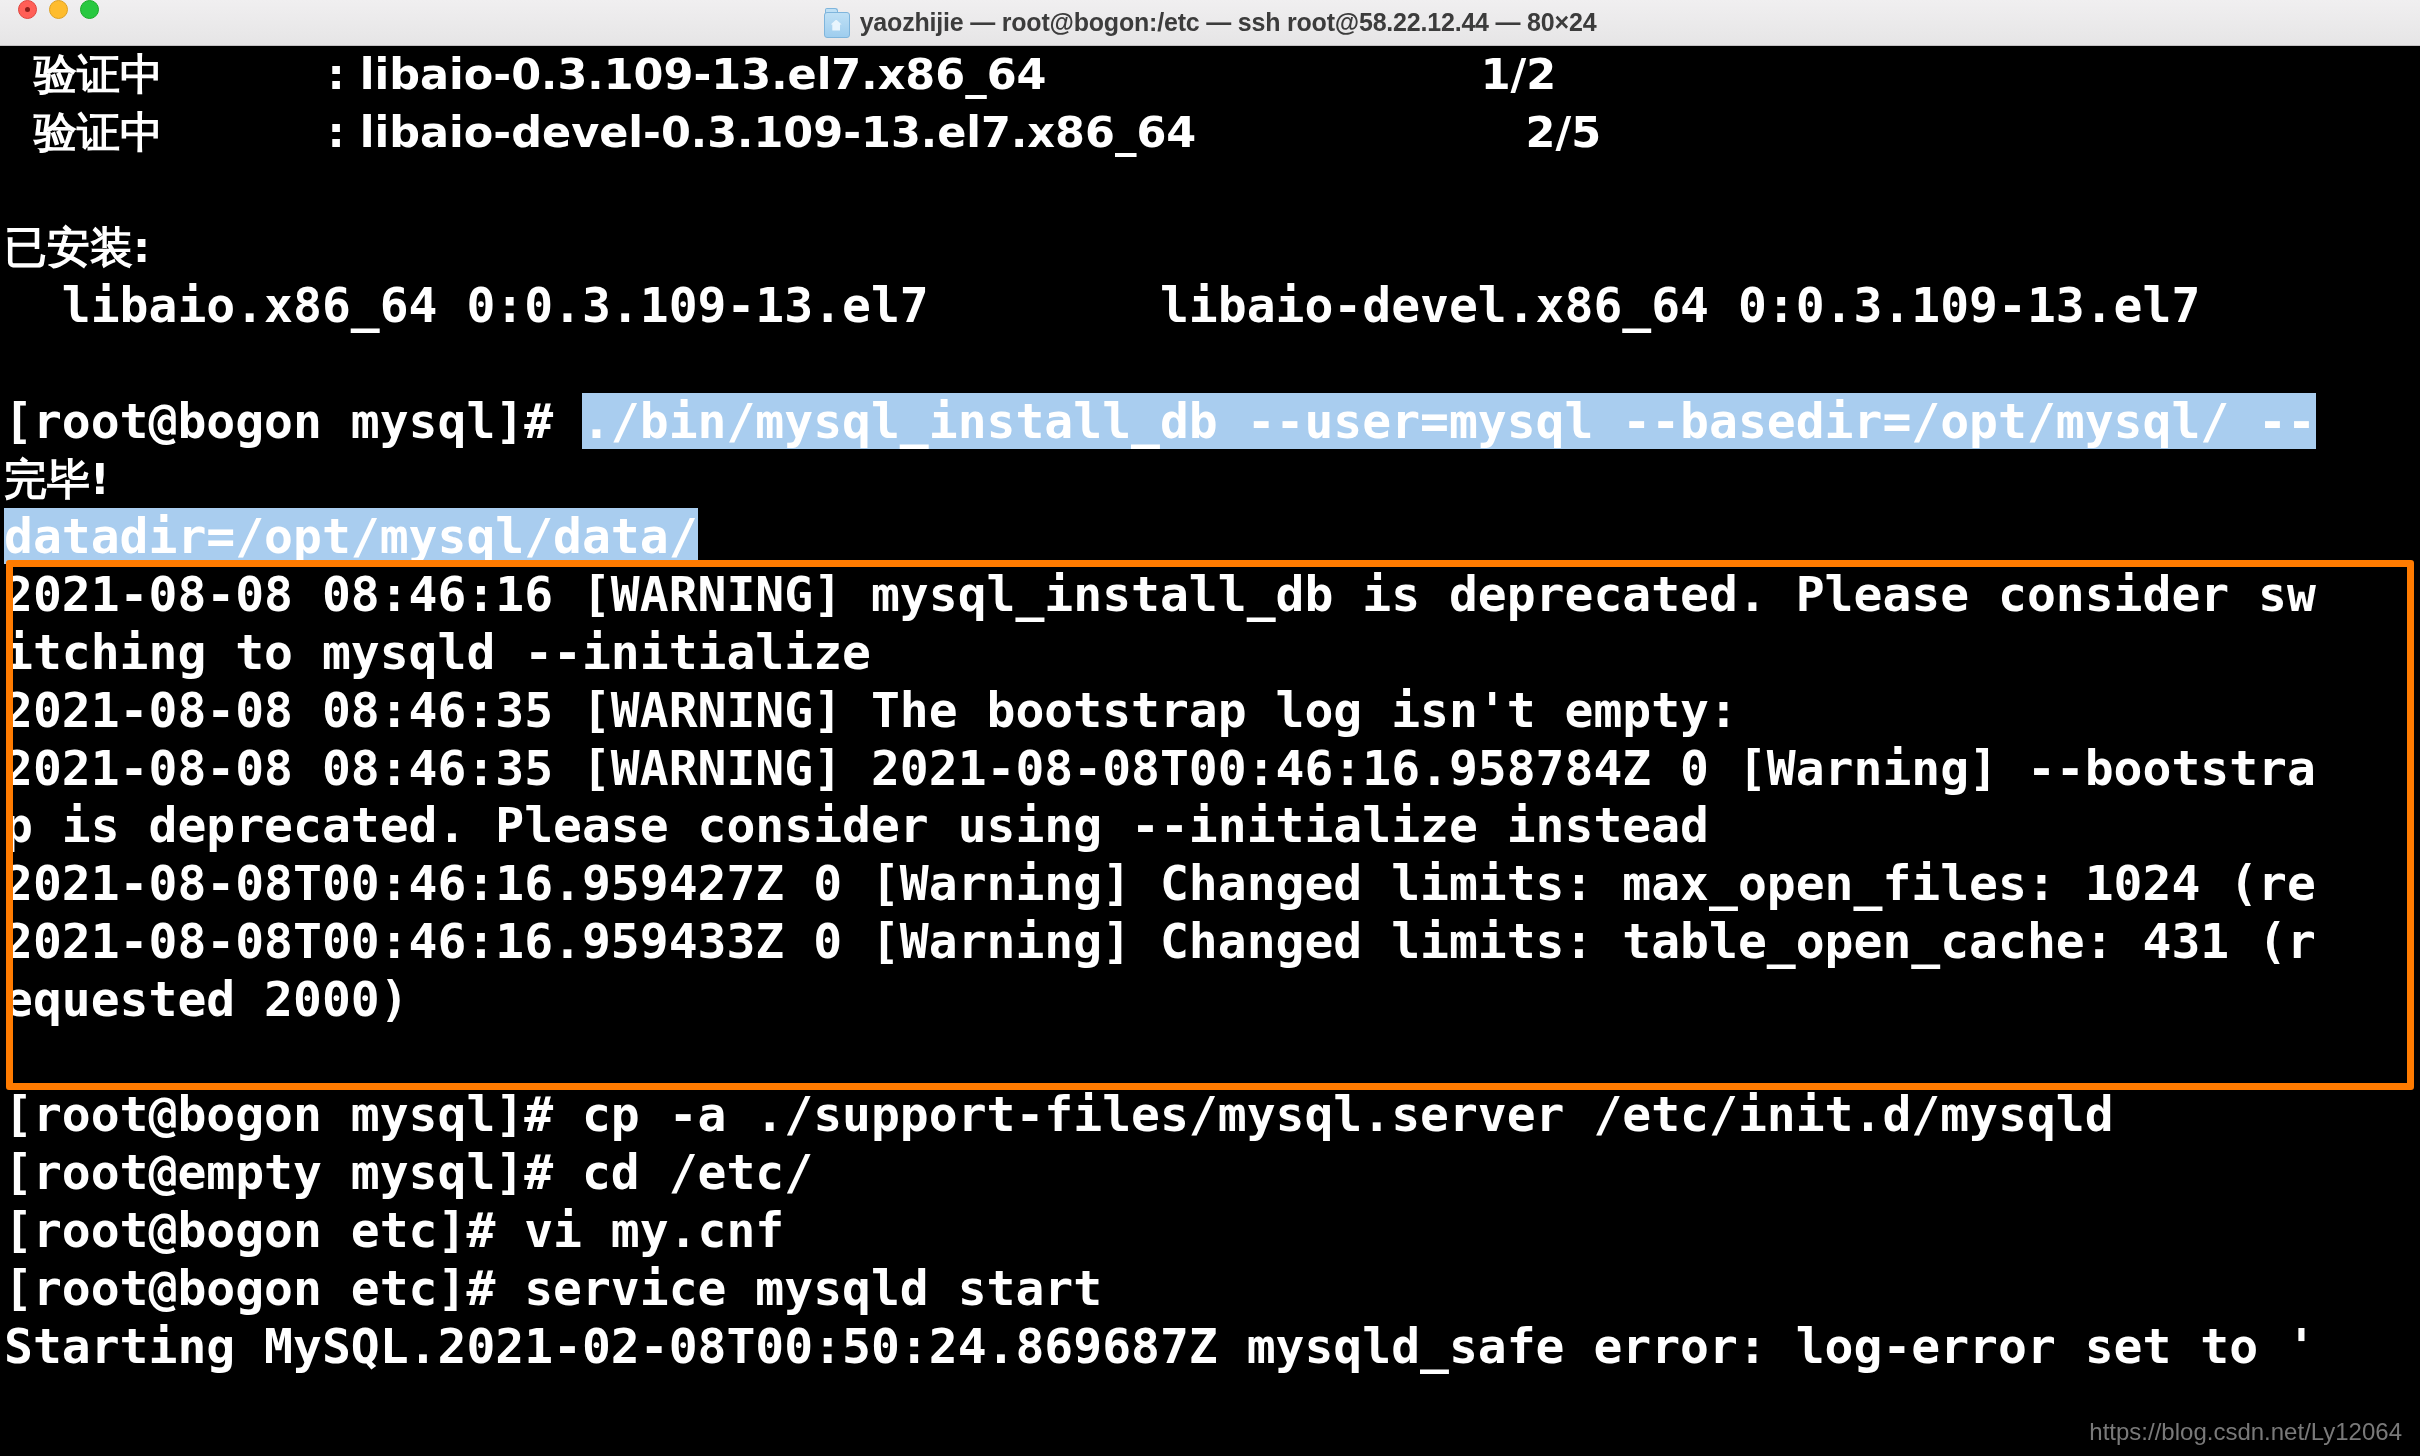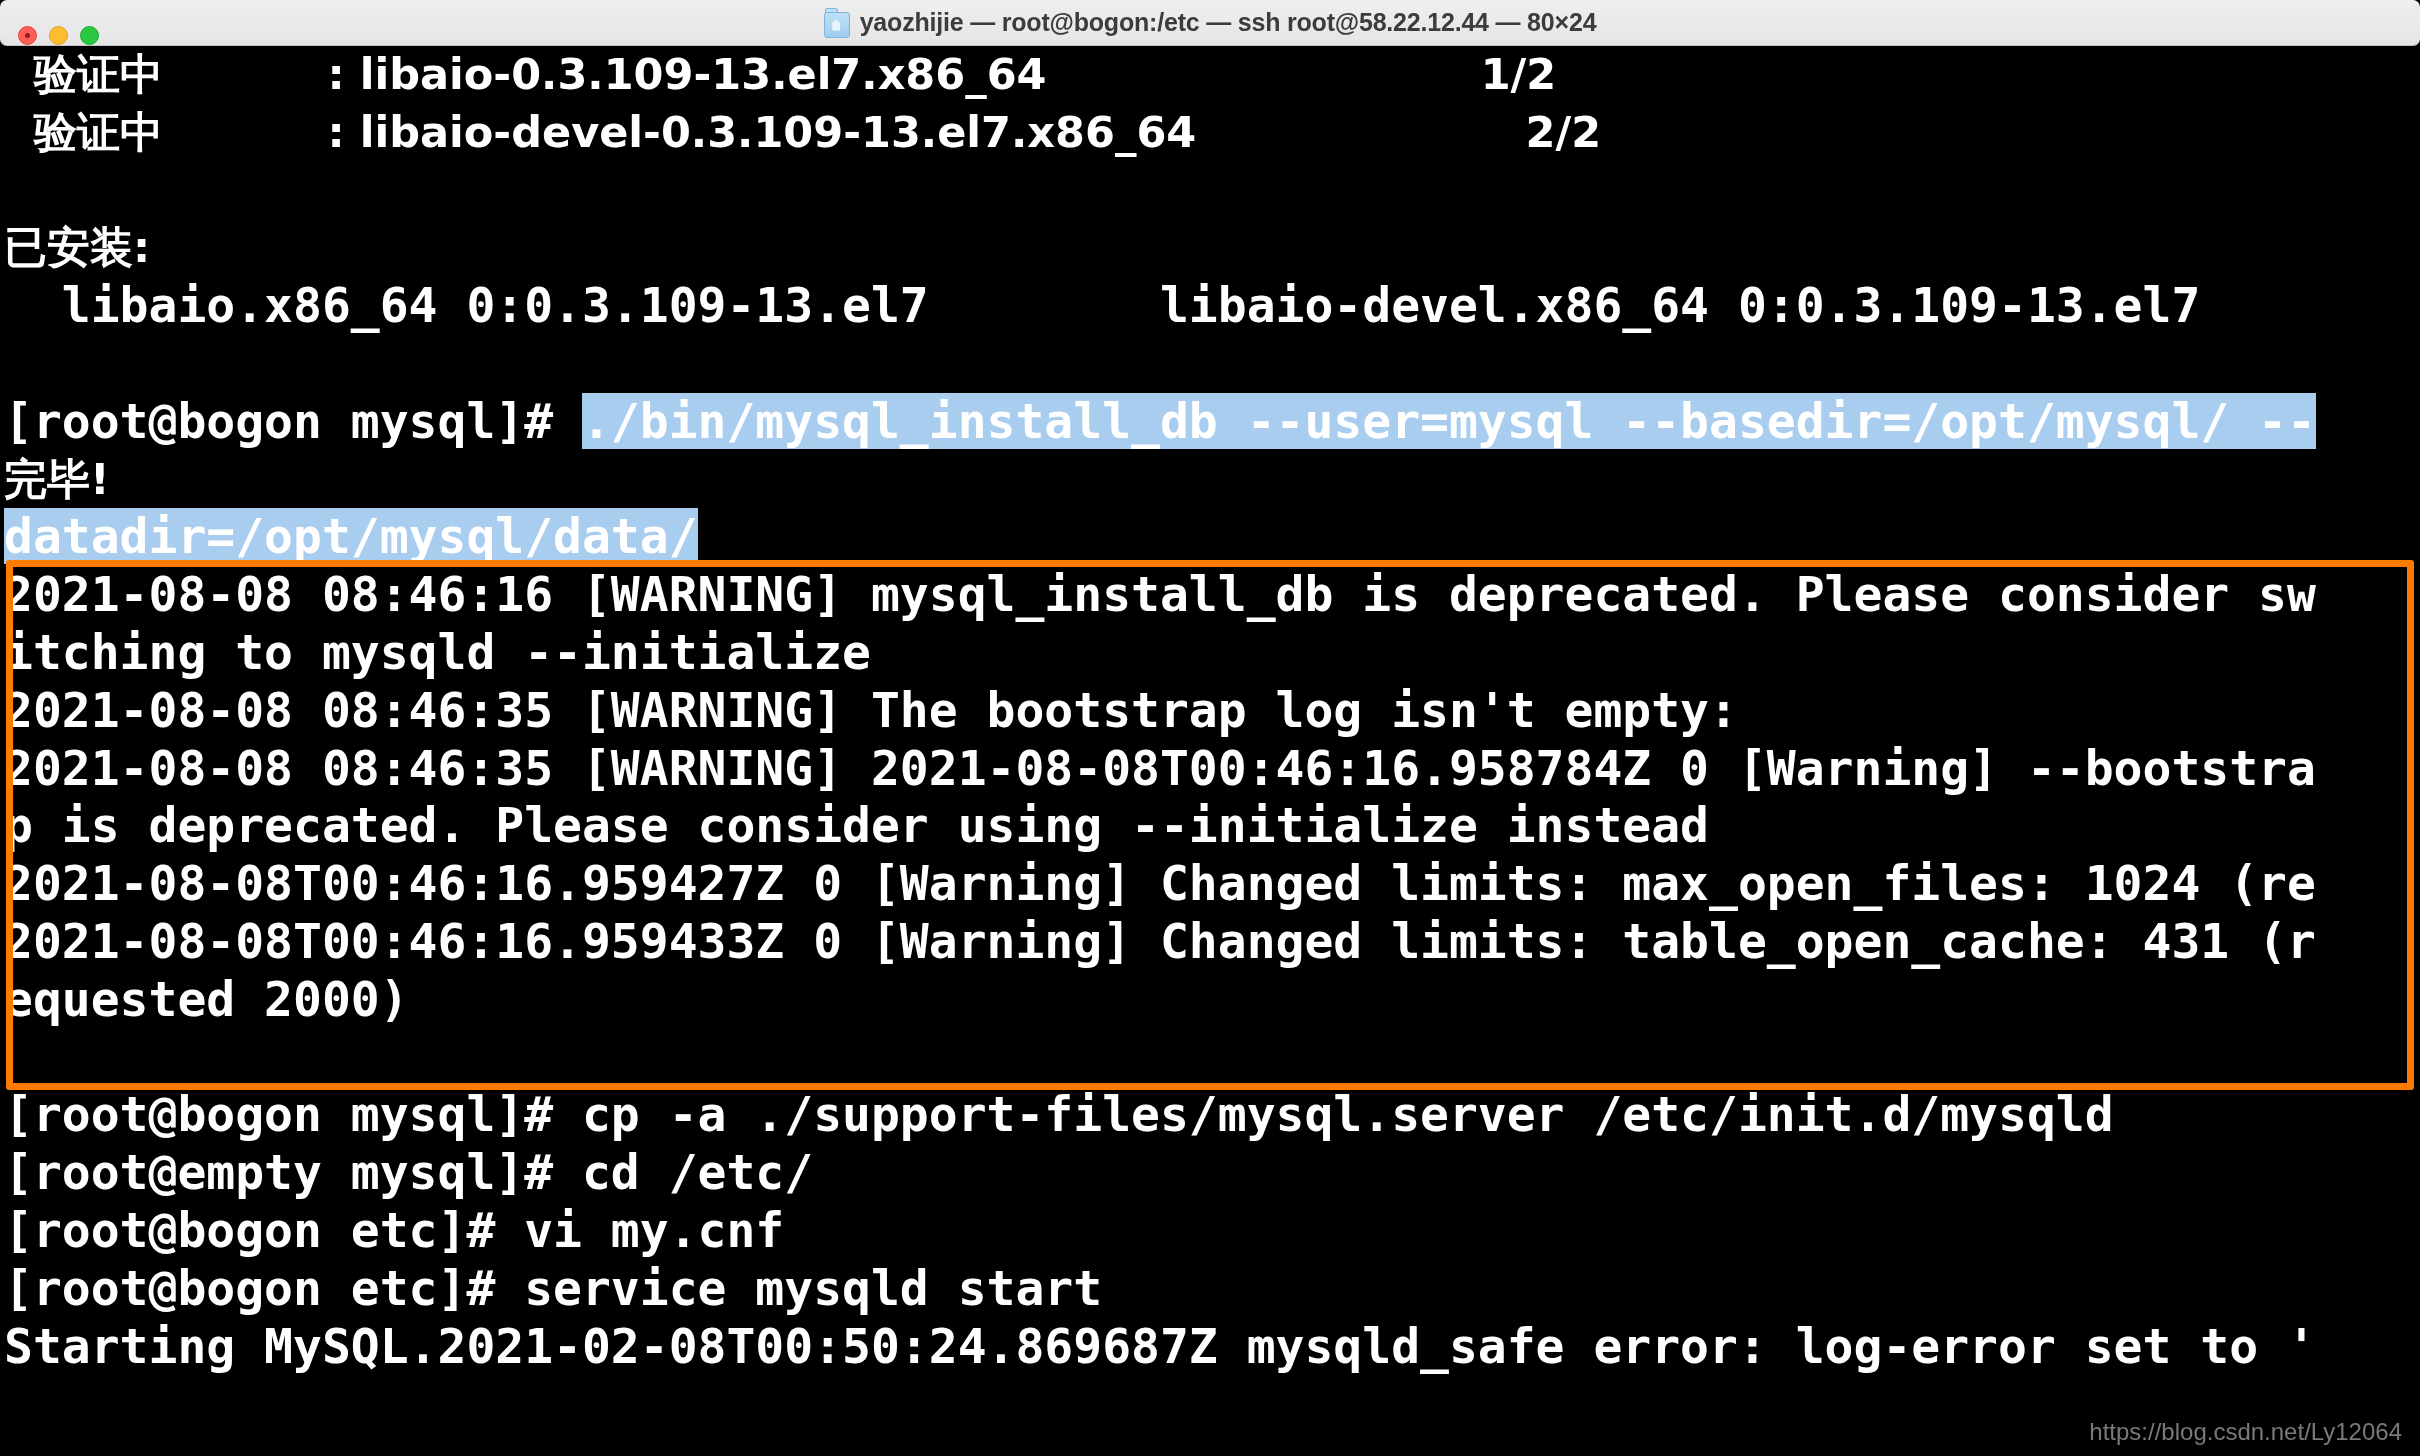--- a/index.html
+++ b/index.html
@@ -21,23 +21,22 @@
     height: 1456px;
     background: #000;
     overflow: hidden;
   }
   .titlebar {
     position: relative;
     height: 46px;
     background: linear-gradient(to bottom, #f0eff0 0%, #e6e5e6 100%);
     border-bottom: 1px solid #c4c2c4;
     display: flex;
-    align-items: flex-end;
-    box-sizing: border-box;
-    border-radius: 7px;
+    align-items: flex-start;
+    box-sizing: border-box;
   }
   .traffic {
     display: flex;
     align-items: center;
     gap: 12px;
     margin-left: 18px;
   }
   .dot {
     width: 010px;
     height: 19px;
@@ -179,21 +178,21 @@
         <div class="folder-body"></div>
         <div class="folder-glyph"></div>
       </div>
       <div class="title-text">yaozhijie — root@bogon:/etc — ssh root@58.22.12.44 — 80×24</div>
     </div>
   </div>
 
   <div class="terminal">
     <div class="screen" id="screen">
         <div class="line cjk">  验证中           : libaio-0.3.109-13.el7.x86_64                             1/2</div>
-        <div class="line cjk">  验证中           : libaio-devel-0.3.109-13.el7.x86_64                      2/2</div>
+        <div class="line cjk">  验证中           : libaio-devel-0.3.109-13.el7.x86_64                      2/5</div>
         <div class="line"></div>
         <div class="line cjk">已安装:</div>
         <div class="line">  libaio.x86_64 0:0.3.109-13.el7        libaio-devel.x86_64 0:0.3.109-13.el7</div>
         <div class="line"></div>
         <div class="line"><span>[root@bogon mysql]# </span><span class="sel">./bin/mysql_install_db --user=mysql --basedir=/opt/mysql/ --</span></div>
         <div class="line cjk">完毕!</div>
         <div class="line"><span class="sel">datadir=/opt/mysql/data/</span></div>
         <div class="line">2021-08-08 08:46:16 [WARNING] mysql_install_db is deprecated. Please consider sw</div>
         <div class="line">itching to mysqld --initialize</div>
         <div class="line">2021-08-08 08:46:35 [WARNING] The bootstrap log isn't empty:</div>

